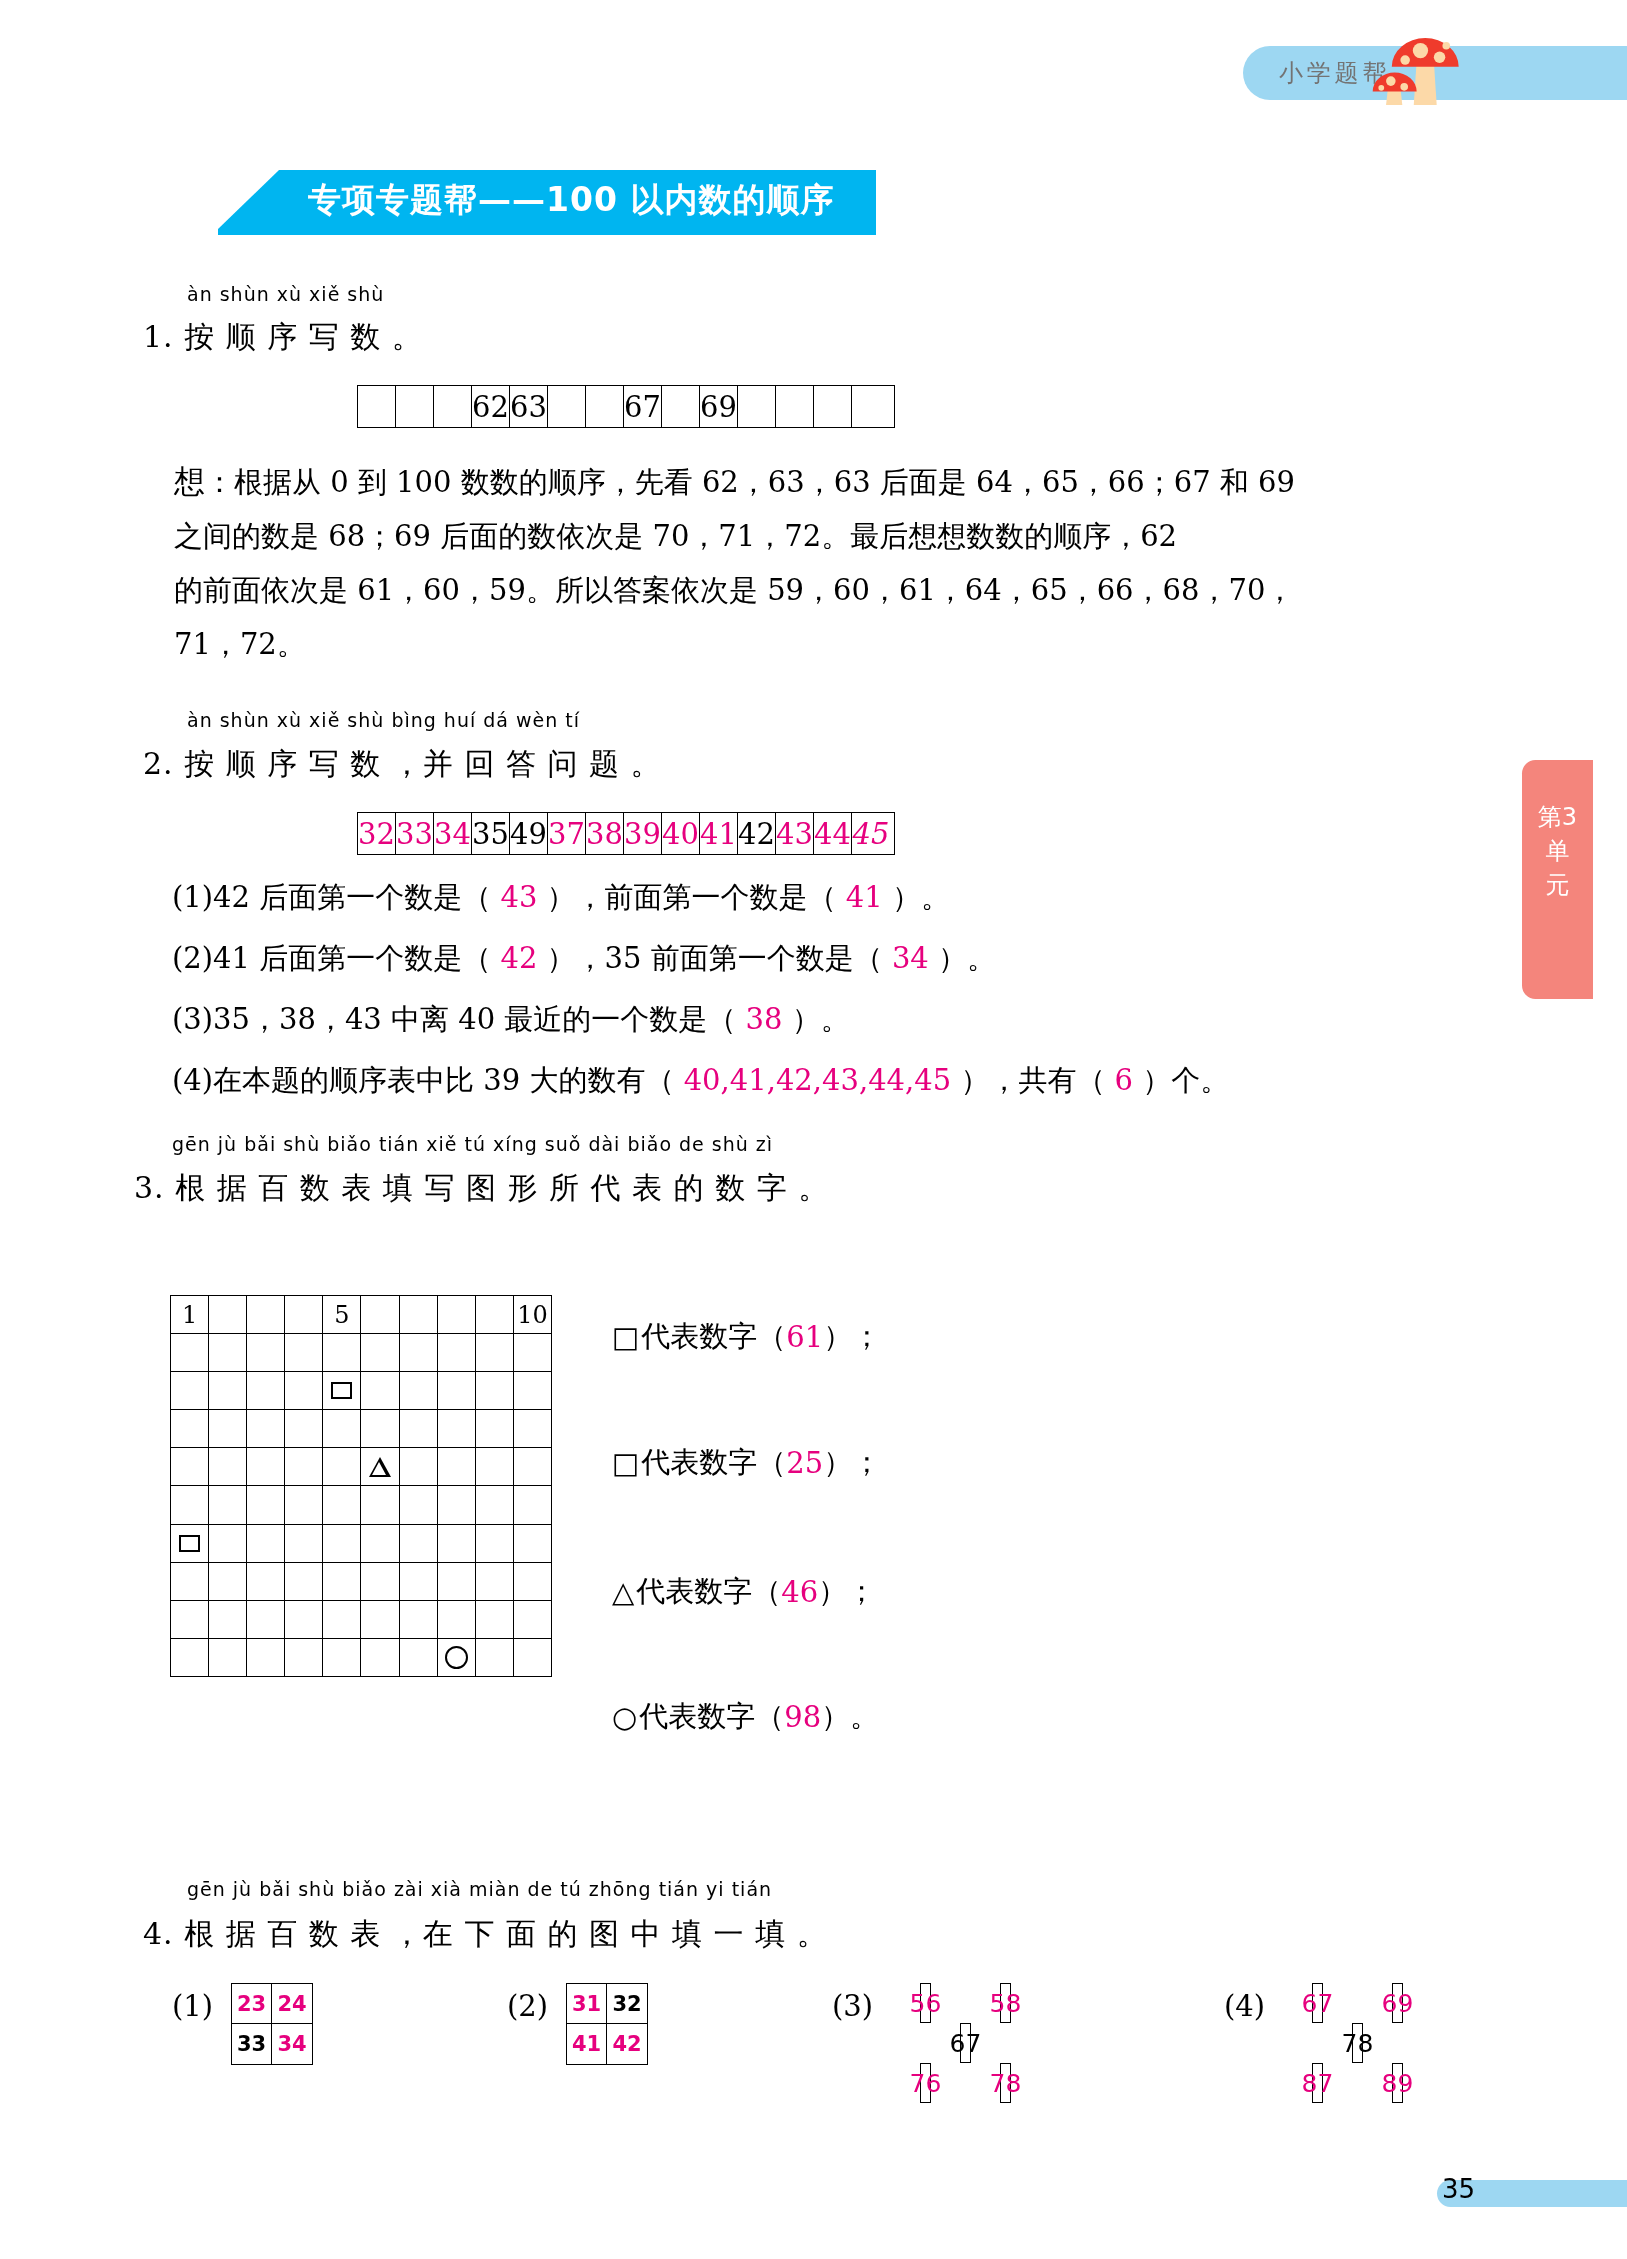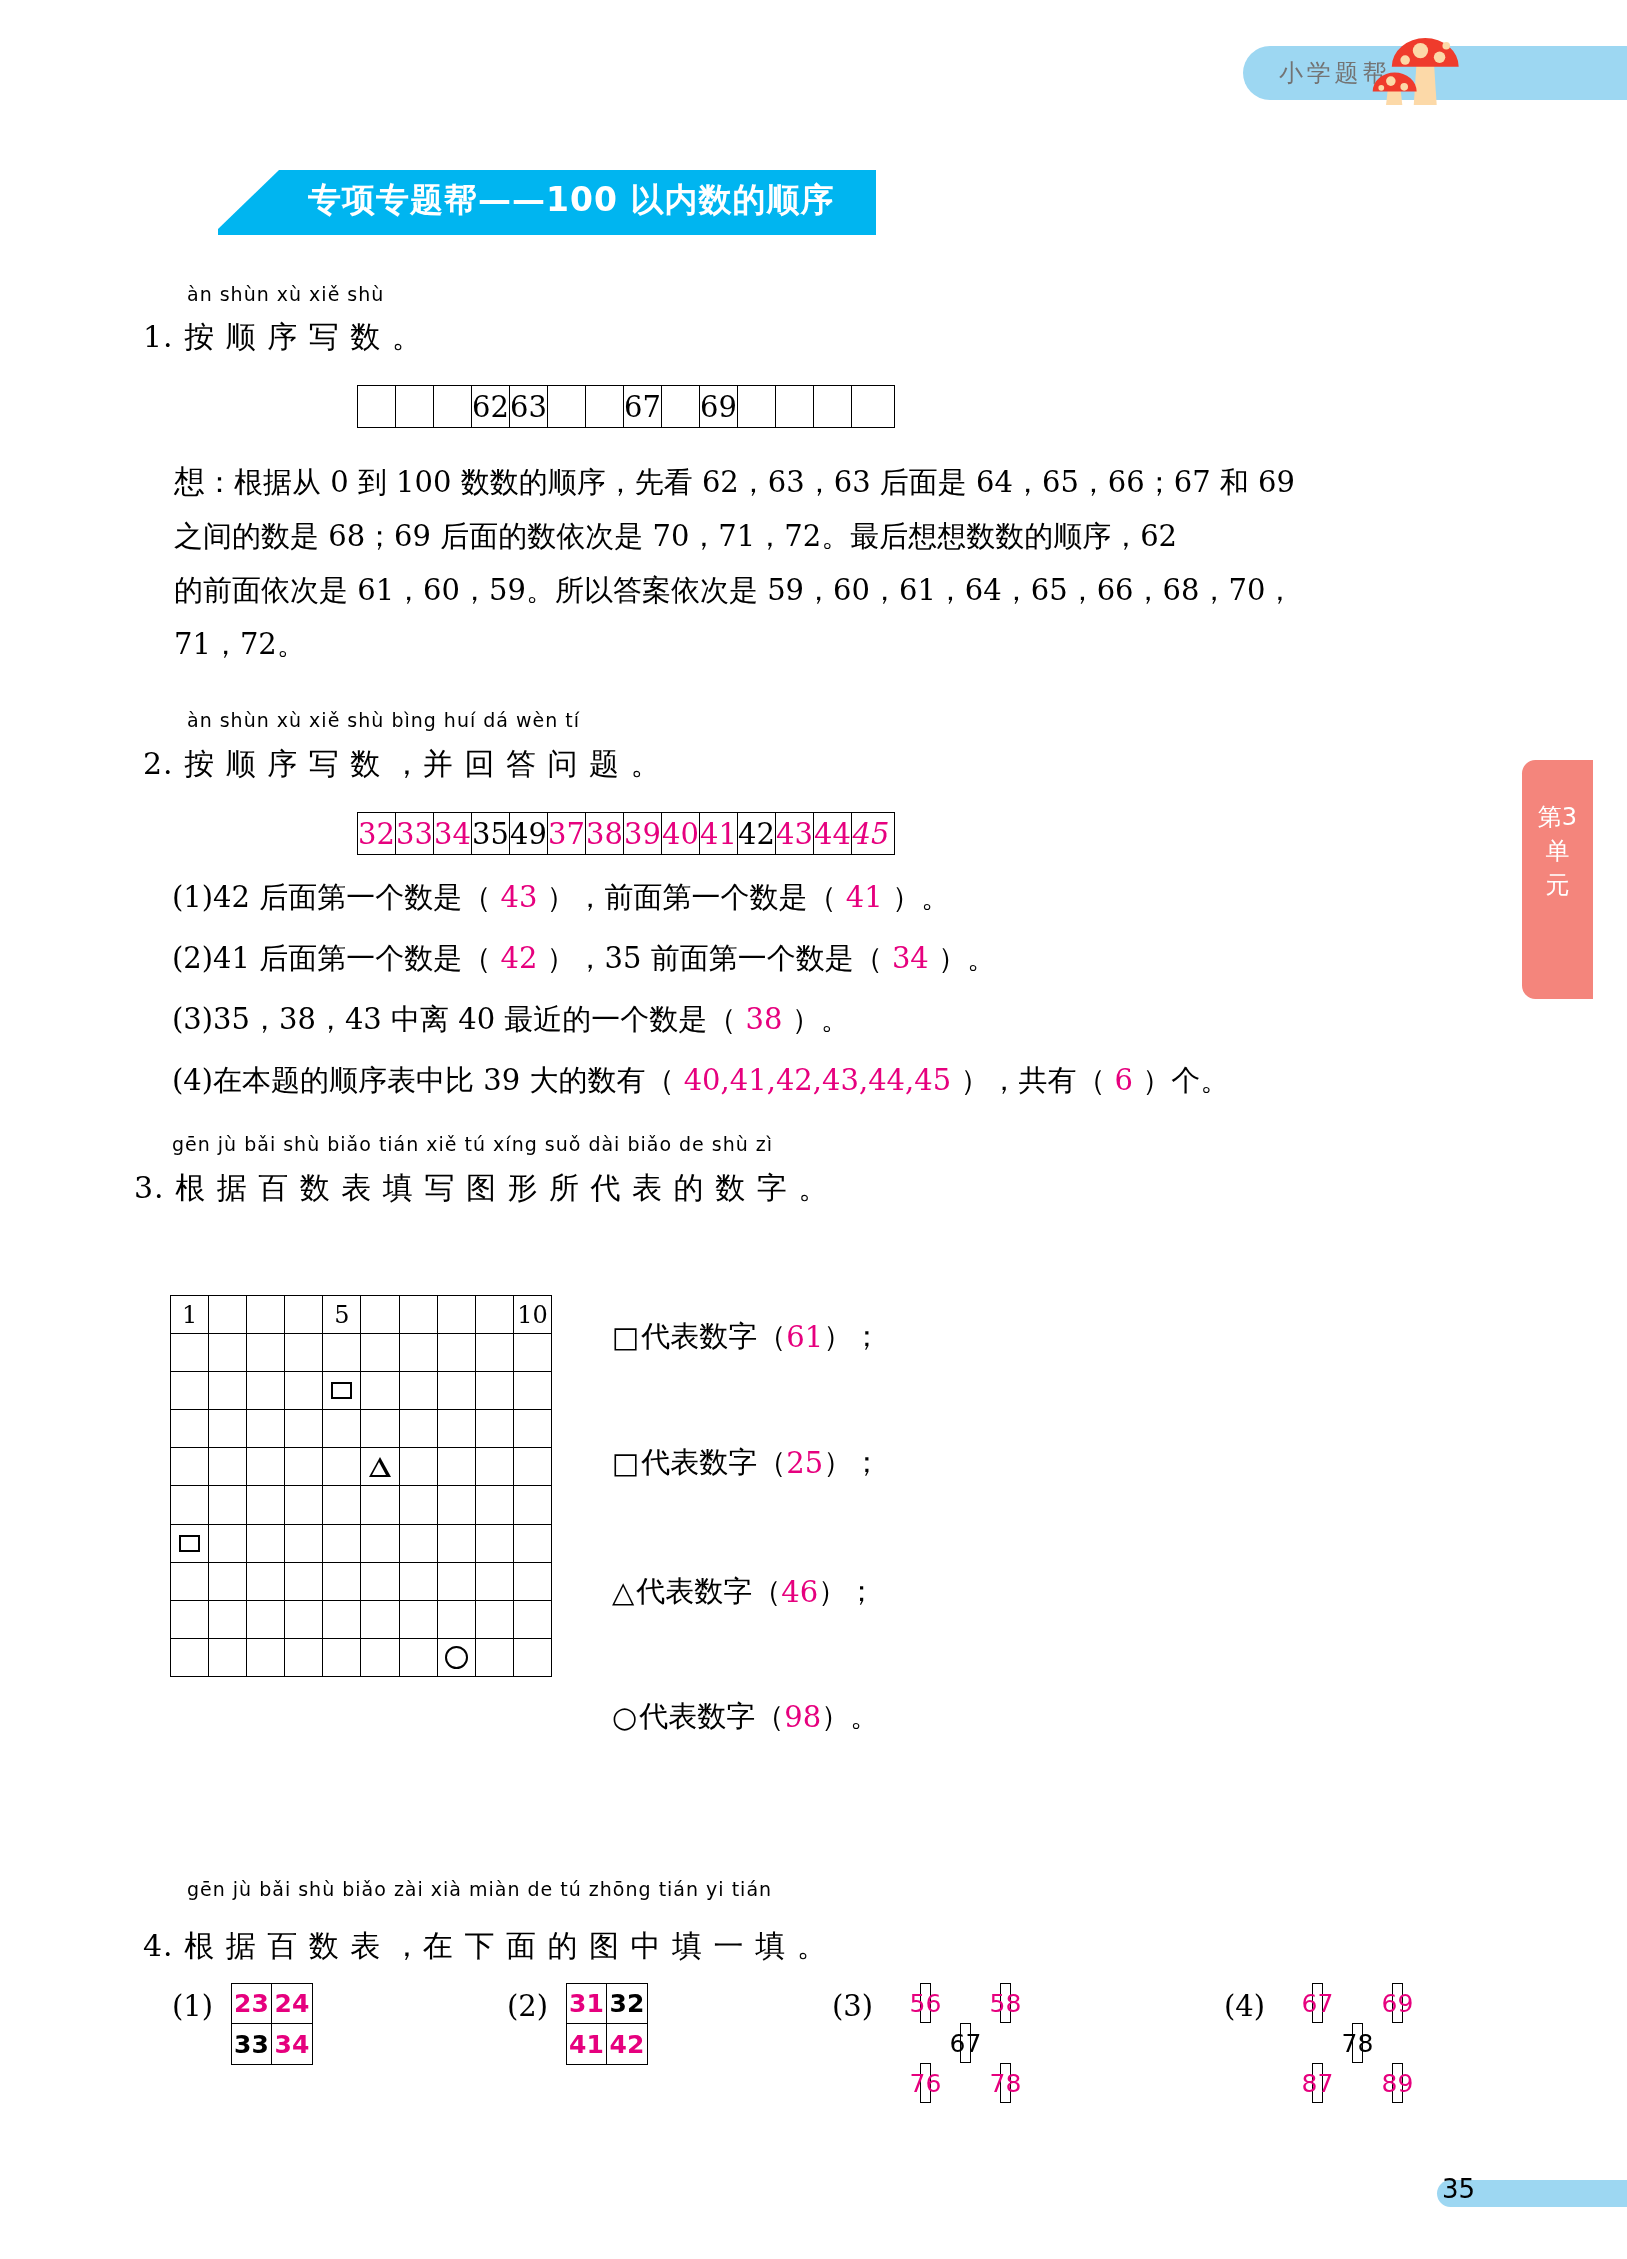--- a/index.html
+++ b/index.html
@@ -267,21 +267,21 @@
     border: 1.9px solid #000;
     box-sizing: border-box;
   }
   .q4pair .g {
     border-right: 1.9px solid #000;
     border-bottom: 1.9px solid #000;
     box-sizing: border-box;
     display: flex;
     align-items: center;
     justify-content: center;
-    font-size: 25px;
+    font-size: 21px;
     font-weight: bold;
     font-family: "DejaVu Sans", "Liberation Sans", sans-serif;
   }
   .q4pair .g:nth-child(2n) { border-right: none; }
   .q4pair .g:nth-child(n+3) { border-bottom: none; }
 </style>
 </head>
 <body>
 
 <div class="header-bar"></div>
@@ -515,21 +515,21 @@
     </div>
     <div class="legend-line" style="left: 612px; top: 1697px;">
       <span class="gl">○</span>
       <span>代表数字（</span>
       <span class="ans">  98  </span>
       <span>）。</span>
     </div>
   </div>
 
 <div class="pinyin abs" style="left:187px; top:1878px;">gēn  jù  bǎi  shù  biǎo      zài  xià  miàn  de  tú  zhōng  tián  yi  tián</div>
-<div class="qline abs" style="left:143px; top:1914px;margin-top:12px;">
+<div class="qline abs" style="left:143px; top:1914px;">
   <span class="qnum">4.</span>
   <span>根 据 百 数 表 ，在 下 面 的 图 中 填 一 填 。</span>
 </div>
 <div id="q4-items">
     <div class="q4label" style="left: 172px; top: 1989px;">(1)</div>
     <div class="q4pair" style="left: 231px; top: 1983px;">
       <div class="g ans">23</div>
       <div class="g ans">24</div>
       <div class="g">33</div>
       <div class="g ans">34</div>

